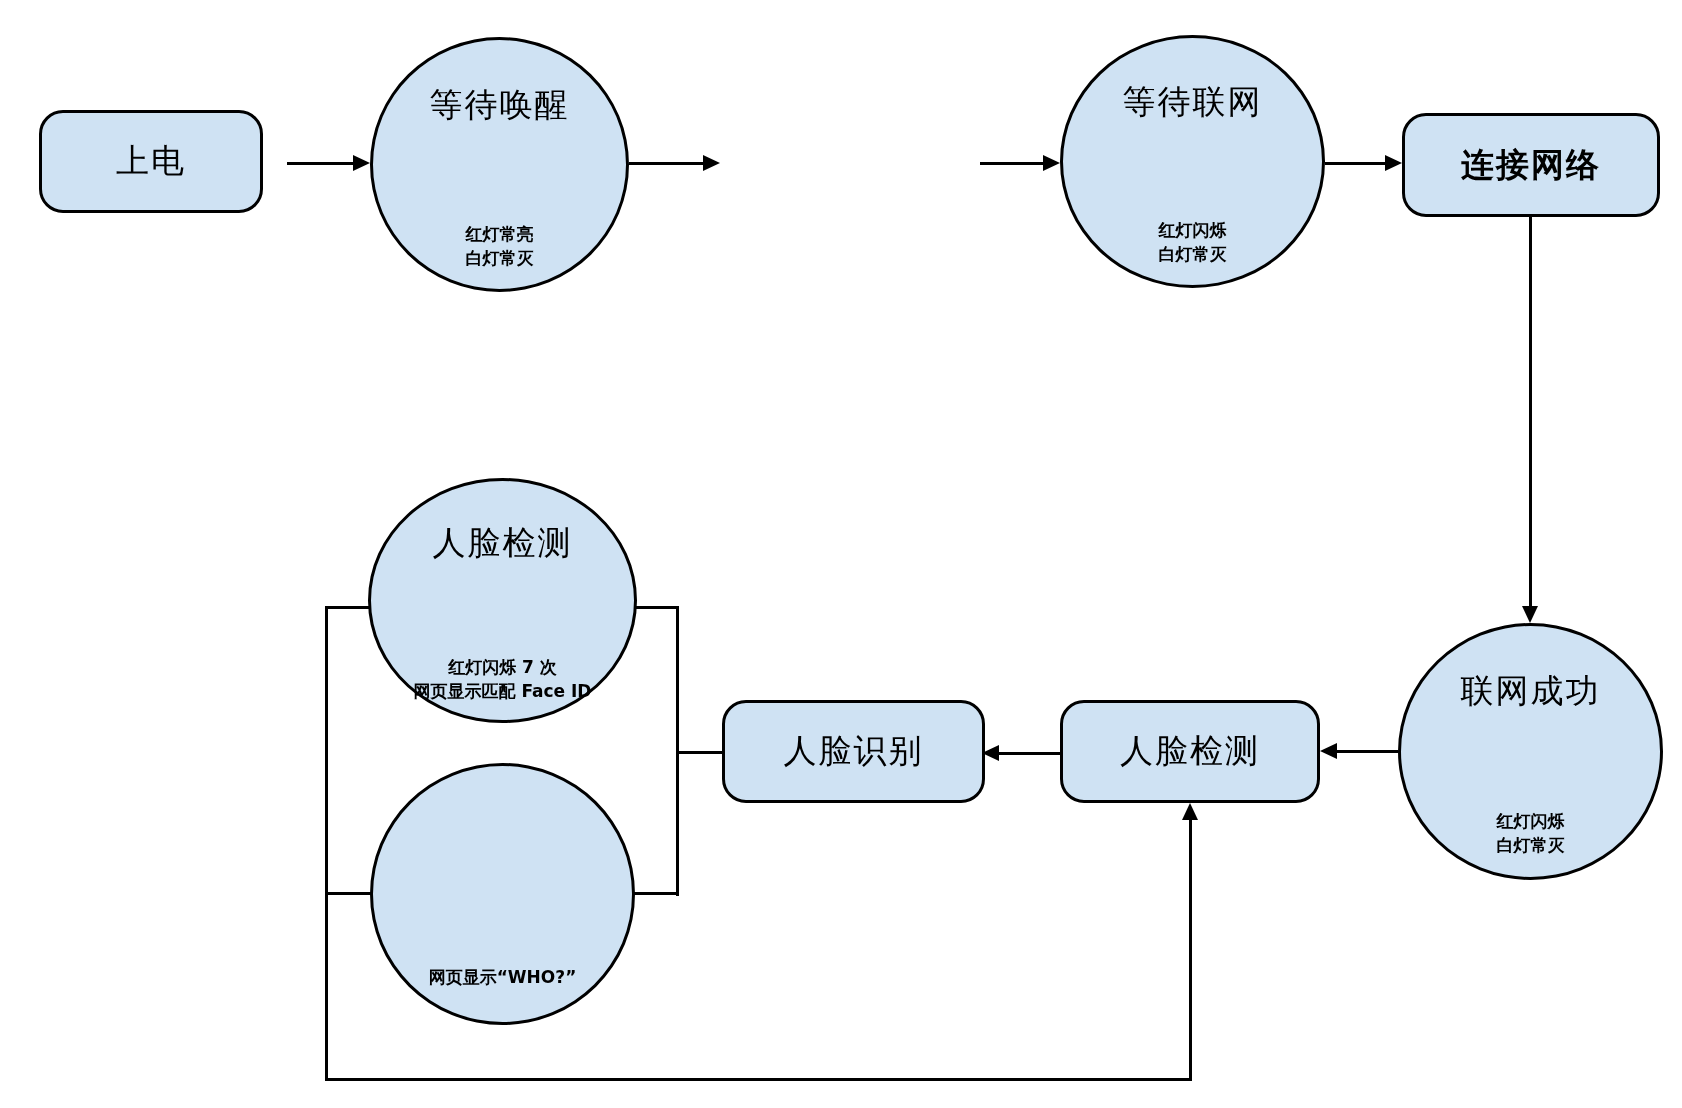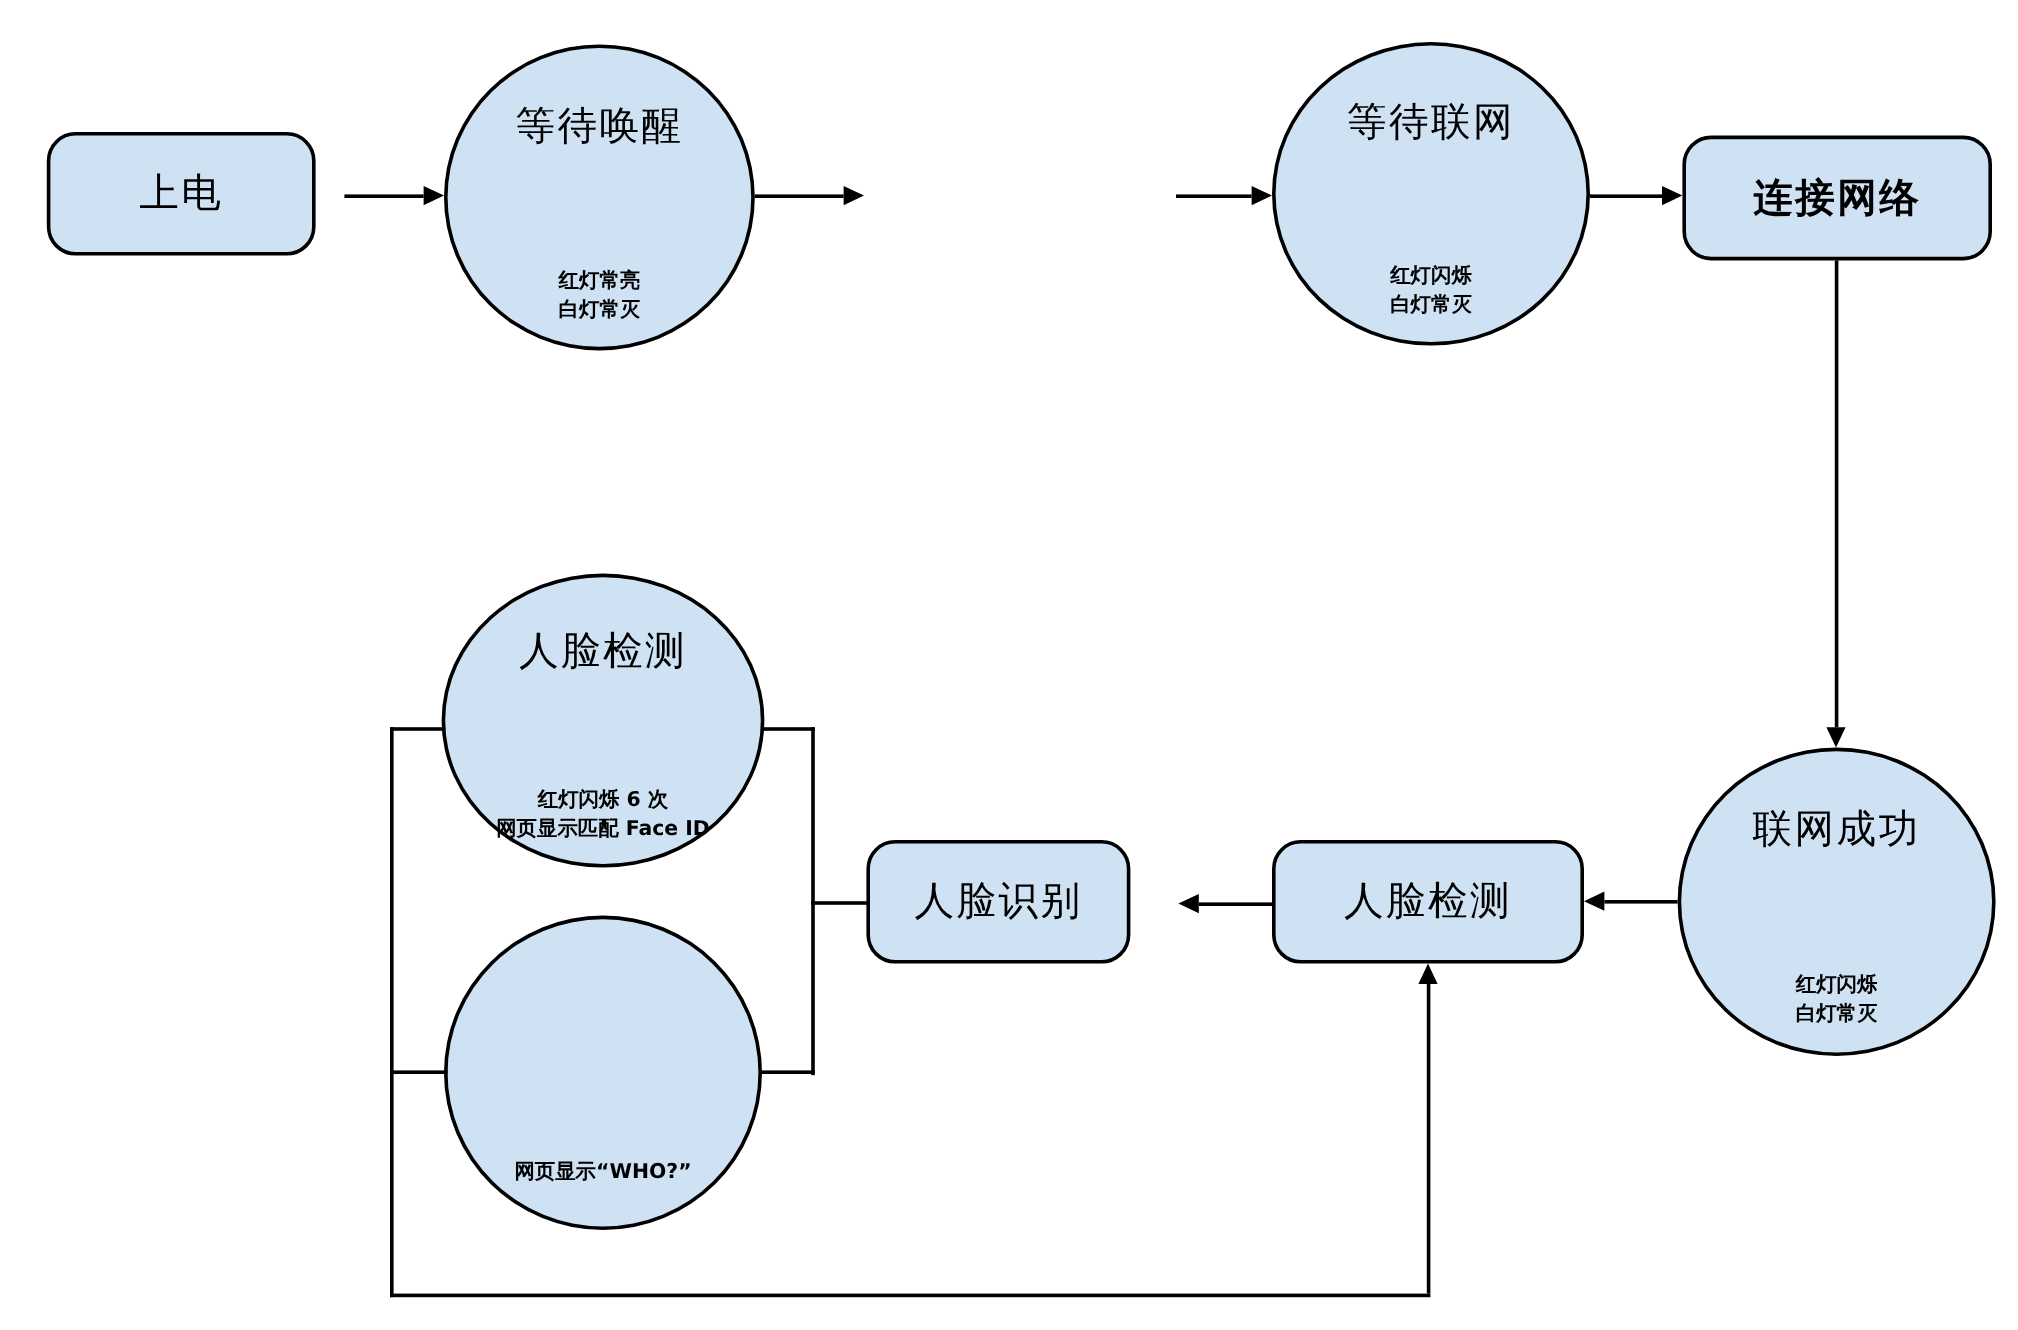--- a/index.html
+++ b/index.html
@@ -66,28 +66,28 @@
     <div class="node-status">
       <div>红灯闪烁</div>
       <div>白灯常灭</div>
     </div>
   </div>
 
   <div class="node rect" style="left:1060px;top:700px;width:260px;height:103px;">
     <span class="node-label">人脸检测</span>
   </div>
 
-  <div class="node rect" style="left:722px;top:700px;width:220px;height:103px;">
+  <div class="node rect" style="left:722px;top:700px;width:263px;height:103px;">
     <span class="node-label">人脸识别</span>
   </div>
 
   <div class="node ellipse" style="left:368px;top:478px;width:269px;height:245px;">
     <span class="node-label">人脸检测</span>
     <div class="node-status">
-      <div>红灯闪烁 6 次</div>
+      <div>红灯闪烁 7 次</div>
       <div>网页显示匹配 Face ID</div>
     </div>
   </div>
 
   <div class="node ellipse" style="left:370px;top:763px;width:265px;height:262px;">
     <div class="node-status">
       <div>网页显示“WHO?”</div>
     </div>
   </div>
 

